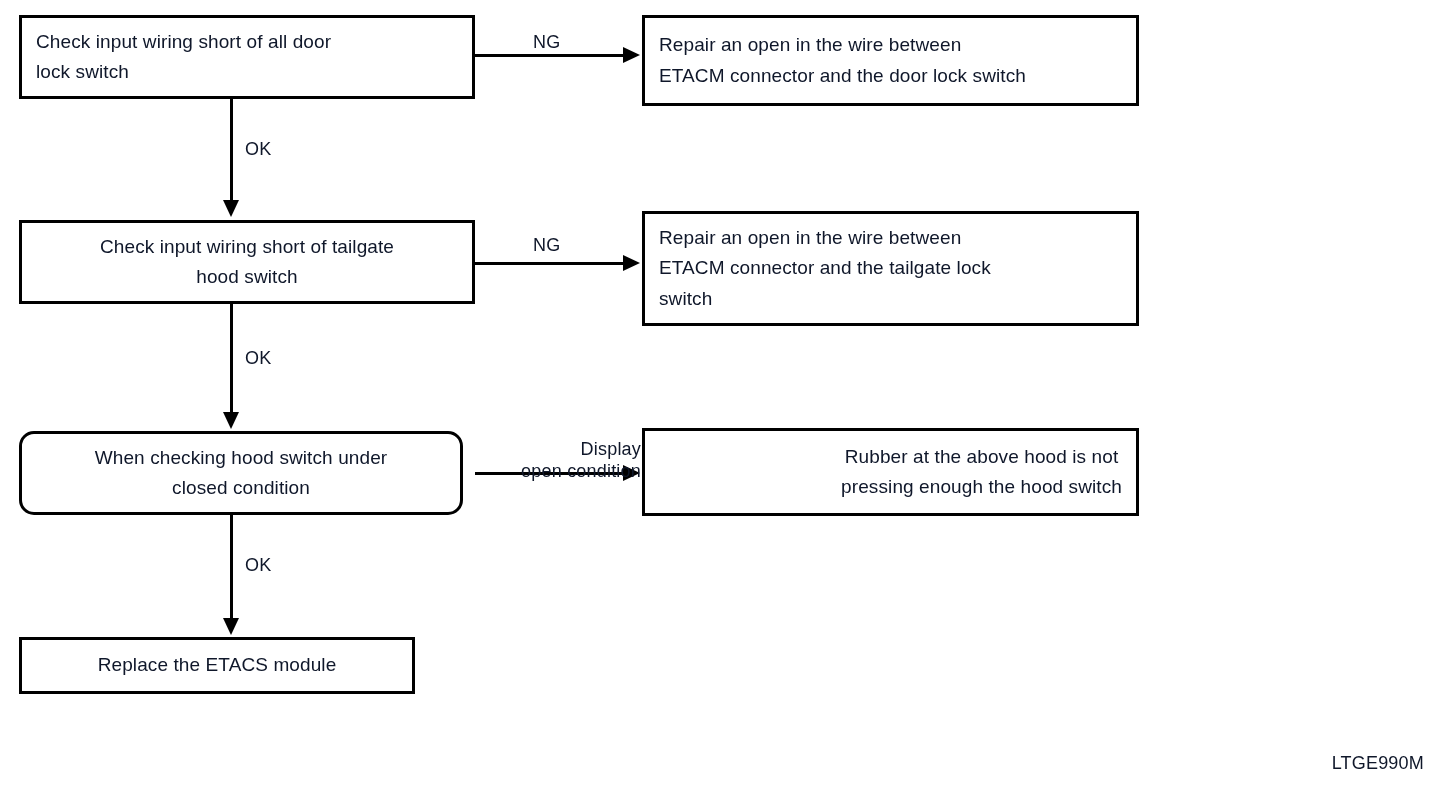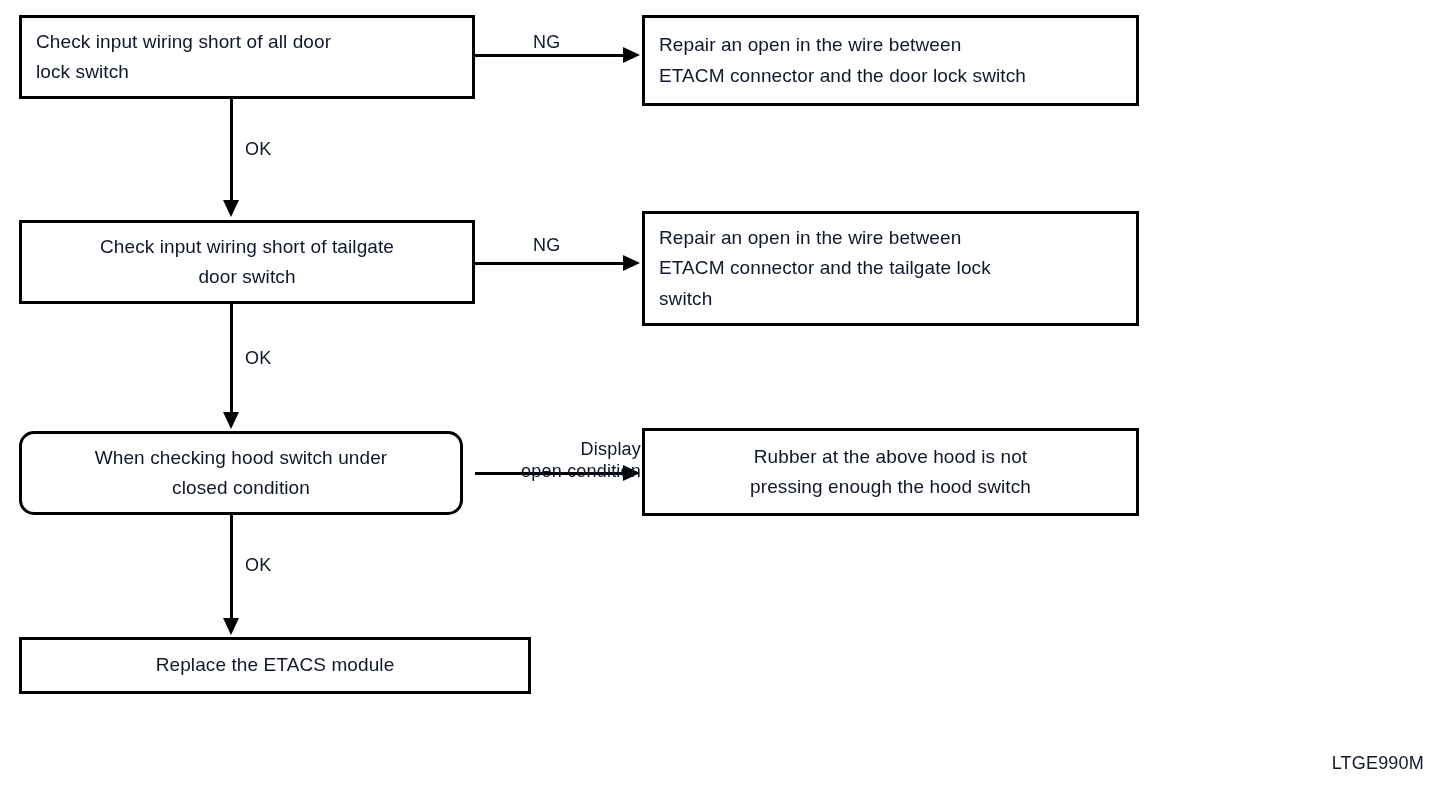--- a/index.html
+++ b/index.html
@@ -45,22 +45,22 @@
   .node.center-align .node-text {
     text-align: center;
   }
 
   
   #node-door-lock-check   { left: 19px;  top: 15px;  width: 456px; height: 84px; }
   #node-door-lock-repair  { left: 642px; top: 15px;  width: 497px; height: 91px; }
   #node-tailgate-check    { left: 19px;  top: 220px; width: 456px; height: 84px; }
   #node-tailgate-repair   { left: 642px; top: 211px; width: 497px; height: 115px; }
   #node-hood-check        { left: 19px;  top: 431px; width: 444px; height: 84px; border-radius: 15px; }
-  #node-hood-rubber       { left: 642px; top: 428px; width: 497px; height: 88px; }
-  #node-replace-etacs     { left: 19px;  top: 637px; width: 512px; height: 57px; }
+  #node-hood-rubber       { left: 642px; top: 428px; width: 497px; height: 88px; justify-content: flex-end; }
+  #node-replace-etacs     { left: 19px;  top: 637px; width: 396px; height: 57px; }
 
   
   .h-line {
     position: absolute;
     height: 3px;
     background: #000000;
   }
   .v-line {
     position: absolute;
     width: 3px;
@@ -148,21 +148,21 @@
     <span class="node-text">Repair an open in the wire between
 ETACM connector and the door lock switch</span>
   </div>
 
   <div class="v-line" id="conn-ok1-line"></div>
   <div class="arrow-down" id="conn-ok1-head"></div>
   <div class="edge-label" id="label-ok-1">OK</div>
 
   <div class="node center-align" id="node-tailgate-check">
     <span class="node-text">Check input wiring short of tailgate
-door switch</span>
+hood switch</span>
   </div>
 
   <div class="h-line" id="conn-ng2-line"></div>
   <div class="arrow-right" id="conn-ng2-head"></div>
   <div class="edge-label" id="label-ng-2">NG</div>
 
   <div class="node left-align" id="node-tailgate-repair">
     <span class="node-text">Repair an open in the wire between
 ETACM connector and the tailgate lock
 switch</span>

